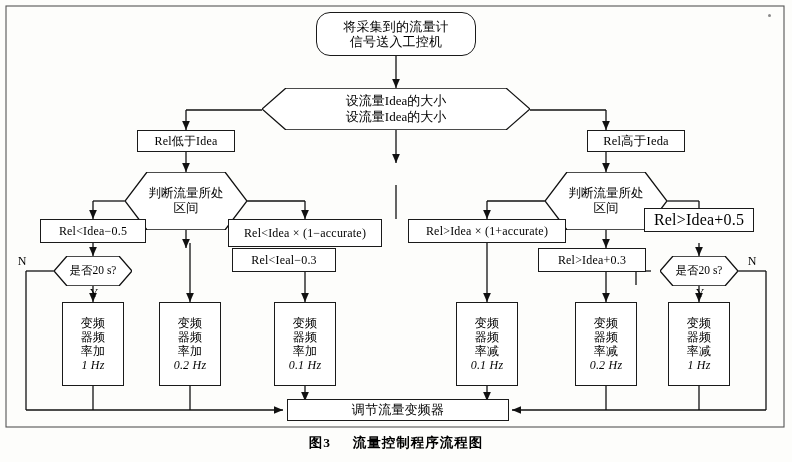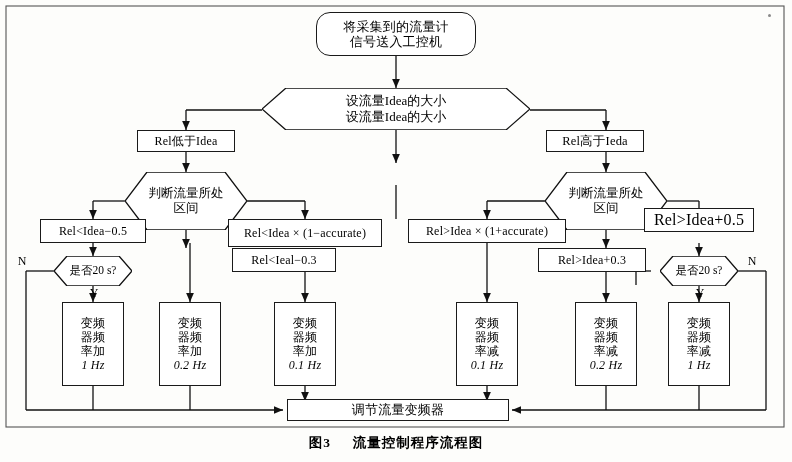--- a/index.html
+++ b/index.html
@@ -188,21 +188,21 @@
       <div>
         <span>设流量Idea的大小</span><br>
         <span>设流量Idea的大小</span>
       </div>
     </div>
   </div>
 
   <div class="node rect" style="left:137px; top:130px; width:98px; height:22px; font-size:12px;">Rel低于Idea</div>
 
 
-  <div class="node rect" style="left:546px; top:130px; width:98px; height:22px; font-size:12.5px;">Rel高于Ieda</div>
+  <div class="node rect" style="left:587px; top:130px; width:98px; height:22px; font-size:12.5px;">Rel高于Ieda</div>
 
   <div class="diamond-wrap" style="left:125px; top:172px; width:122px; height:58px;">
     <svg width="122" height="58" viewBox="0 0 122 58">
       <polygon points="0,29 22,0 100,0 122,29 100,58 22,58" fill="#fff" stroke="#111" stroke-width="1.3"></polygon>
     </svg>
     <div class="diamond-text" style="font-size:12.5px;">
       <div>
         <span>判断流量所处</span><br>
         <span>区间</span>
       </div>

